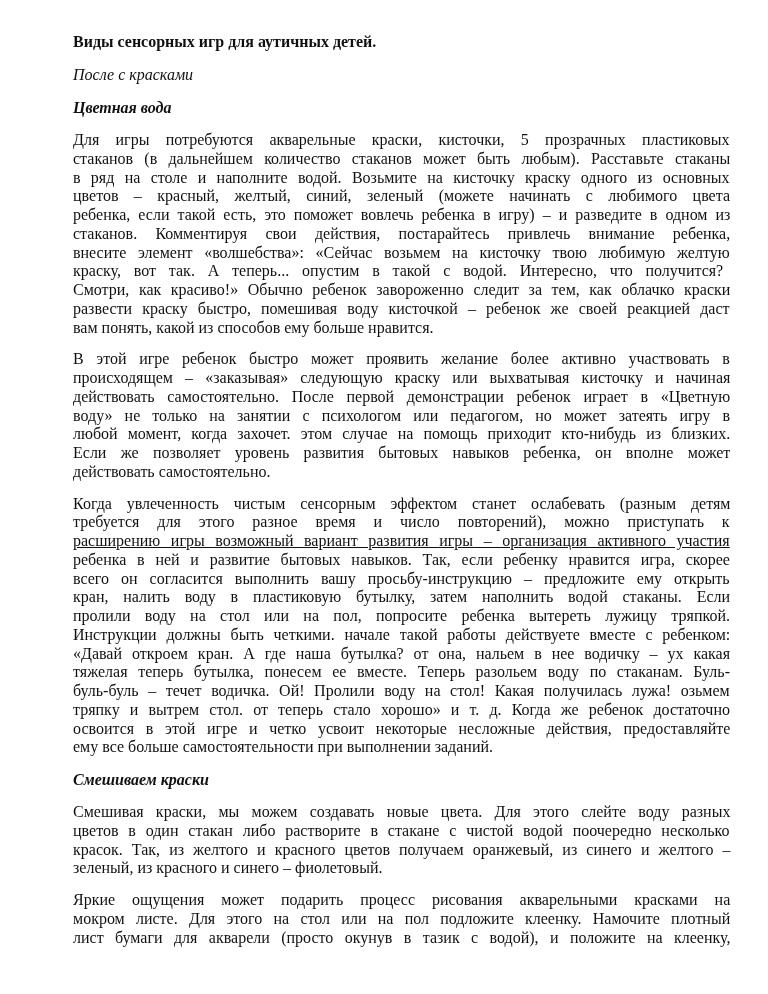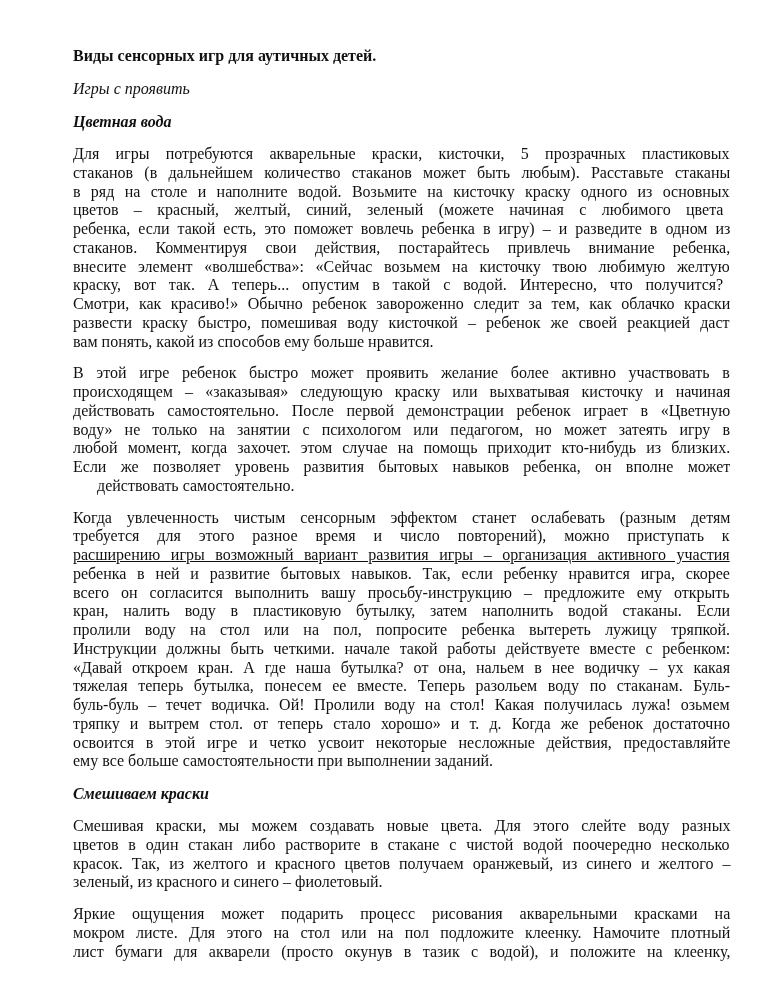--- a/index.html
+++ b/index.html
@@ -1,55 +1,55 @@
 <!DOCTYPE html>
 <html><head>
 <meta charset="utf-8">
 <style>
   html, body { margin:0; padding:0; background:#ffffff; }
   body { width:768px; height:994px; overflow:hidden; position:relative;
          font-family:"Liberation Serif", serif; color:#111; }
-  .page { position:absolute; left:73px; top:46px; width:657px; }
+  .page { position:absolute; left:73px; top:32px; width:657px; }
   .h-title { font-weight:bold; font-size:16px; line-height:19px; margin:0 0 14px 0; }
   .h-sub { font-style:italic; font-size:16px; line-height:19px; margin:0 0 14px 0; }
   .h-sec { font-weight:bold; font-size:16px; line-height:19px; margin:0 0 14px 0;font-style:italic; }
   .para { margin:0 0 13px 0; }
   .line { display:block; font-size:16px; line-height:18.75px; text-align:justify;
           text-align-last:justify; white-space:nowrap; height:18.75px; overflow:visible; }
   .line.last { text-align-last:left; }
 </style>
 </head>
 <body>
 
 <div class="page">
   <div class="h-title">Виды сенсорных игр для аутичных детей.</div>
-  <div class="h-sub">Игры с проявить</div>
+  <div class="h-sub">После с красками</div>
   <div id="sections">
       <div class="h-sec">Цветная вода</div>
       <div class="para">
         <span class="line" style="display: block; width: auto; word-spacing: 12.25px; text-align: left; text-align-last: left;">Для игры потребуются акварельные краски, кисточки, 5 прозрачных пластиковых</span>
         <span class="line" style="display: block; width: auto; word-spacing: 7.222px; text-align: left; text-align-last: left;">стаканов (в дальнейшем количество стаканов может быть любым). Расставьте стаканы</span>
         <span class="line" style="display: block; width: auto; word-spacing: 6.308px; text-align: left; text-align-last: left;">в ряд на столе и наполните водой. Возьмите на кисточку краску одного из основных</span>
-        <span class="line" style="display: block; width: auto; word-spacing: 11.4px; text-align: left; text-align-last: left;">цветов – красный, желтый, синий, зеленый (можете начиная с любимого цвета</span>
+        <span class="line" style="display: block; width: auto; word-spacing: 11.4px; text-align: left; text-align-last: left;">цветов – красный, желтый, синий, зеленый (можете начинать с любимого цвета</span>
         <span class="line" style="display: block; width: auto; word-spacing: 4px; text-align: left; text-align-last: left;">ребенка, если такой есть, это поможет вовлечь ребенка в игру) – и разведите в одном из</span>
         <span class="line" style="display: block; width: auto; word-spacing: 14.286px; text-align: left; text-align-last: left;">стаканов. Комментируя свои действия, постарайтесь привлечь внимание ребенка,</span>
         <span class="line" style="display: block; width: auto; word-spacing: 7.667px; text-align: left; text-align-last: left;">внесите элемент «волшебства»: «Сейчас возьмем на кисточку твою любимую желтую</span>
         <span class="line" style="display: block; width: auto; word-spacing: 8.833px; text-align: left; text-align-last: left;">краску, вот так. А теперь... опустим в такой с водой. Интересно, что получится?</span>
         <span class="line" style="display: block; width: auto; word-spacing: 5.545px; text-align: left; text-align-last: left;">Смотри, как красиво!» Обычно ребенок завороженно следит за тем, как облачко краски</span>
         <span class="line" style="display: block; width: auto; word-spacing: 6.091px; text-align: left; text-align-last: left;">развести краску быстро, помешивая воду кисточкой – ребенок же своей реакцией даст</span>
         <span class="line last" style="display: block; width: auto; text-align: left; text-align-last: left;">вам понять, какой из способов ему больше нравится.</span>
       </div>
       <div class="para">
         <span class="line" style="display: block; width: auto; word-spacing: 8.636px; text-align: left; text-align-last: left;">В этой игре ребенок быстро может проявить желание более активно участвовать в</span>
         <span class="line" style="display: block; width: auto; word-spacing: 8.111px; text-align: left; text-align-last: left;">происходящем – «заказывая» следующую краску или выхватывая кисточку и начиная</span>
         <span class="line" style="display: block; width: auto; word-spacing: 8.625px; text-align: left; text-align-last: left;">действовать самостоятельно. После первой демонстрации ребенок играет в «Цветную</span>
         <span class="line" style="display: block; width: auto; word-spacing: 8.077px; text-align: left; text-align-last: left; font-family: Liberation Serif, serif;">воду» не только на занятии с психологом или педагогом, но может затеять игру в</span>
         <span class="line" style="display: block; width: auto; word-spacing: 6.091px; text-align: left; text-align-last: left;">любой момент, когда захочет. этом случае на помощь приходит кто-нибудь из близких.</span>
         <span class="line" style="display: block; width: auto; word-spacing: 10.3px; text-align: left; text-align-last: left;">Если же позволяет уровень развития бытовых навыков ребенка, он вполне может</span>
-        <span class="line last" style="display: block; width: auto; text-align: right; text-align-last: left; margin-left: 24px;">действовать самостоятельно.</span>
+        <span class="line last" style="display: block; width: auto; text-align: right; text-align-last: left;">действовать самостоятельно.</span>
       </div>
       <div class="para">
         <span class="line" style="display: block; width: auto; word-spacing: 10.875px; text-align: left; text-align-last: left;">Когда увлеченность чистым сенсорным эффектом станет ослабевать (разным детям</span>
         <span class="line" style="display: block; width: auto; word-spacing: 13.9px; text-align: left; text-align-last: left;">требуется для этого разное время и число повторений), можно приступать к</span>
         <span class="line" style="display: block; width: auto; word-spacing: 6.556px; text-align: left; text-align-last: left; text-decoration: underline;">расширению игры возможный вариант развития игры – организация активного участия</span>
         <span class="line" style="display: block; width: auto; word-spacing: 6.75px; text-align: left; text-align-last: left;">ребенка в ней и развитие бытовых навыков. Так, если ребенку нравится игра, скорее</span>
         <span class="line" style="display: block; width: auto; word-spacing: 8px; text-align: left; text-align-last: left;">всего он согласится выполнить вашу просьбу-инструкцию – предложите ему открыть</span>
         <span class="line" style="display: block; width: auto; word-spacing: 10.8px; text-align: left; text-align-last: left;">кран, налить воду в пластиковую бутылку, затем наполнить водой стаканы. Если</span>
         <span class="line" style="display: block; width: auto; word-spacing: 10.273px; text-align: left; text-align-last: left;">пролили воду на стол или на пол, попросите ребенка вытереть лужицу тряпкой.</span>
         <span class="line" style="display: block; width: auto; word-spacing: 5.8px; text-align: left; text-align-last: left;">Инструкции должны быть четкими. начале такой работы действуете вместе с ребенком:</span>

